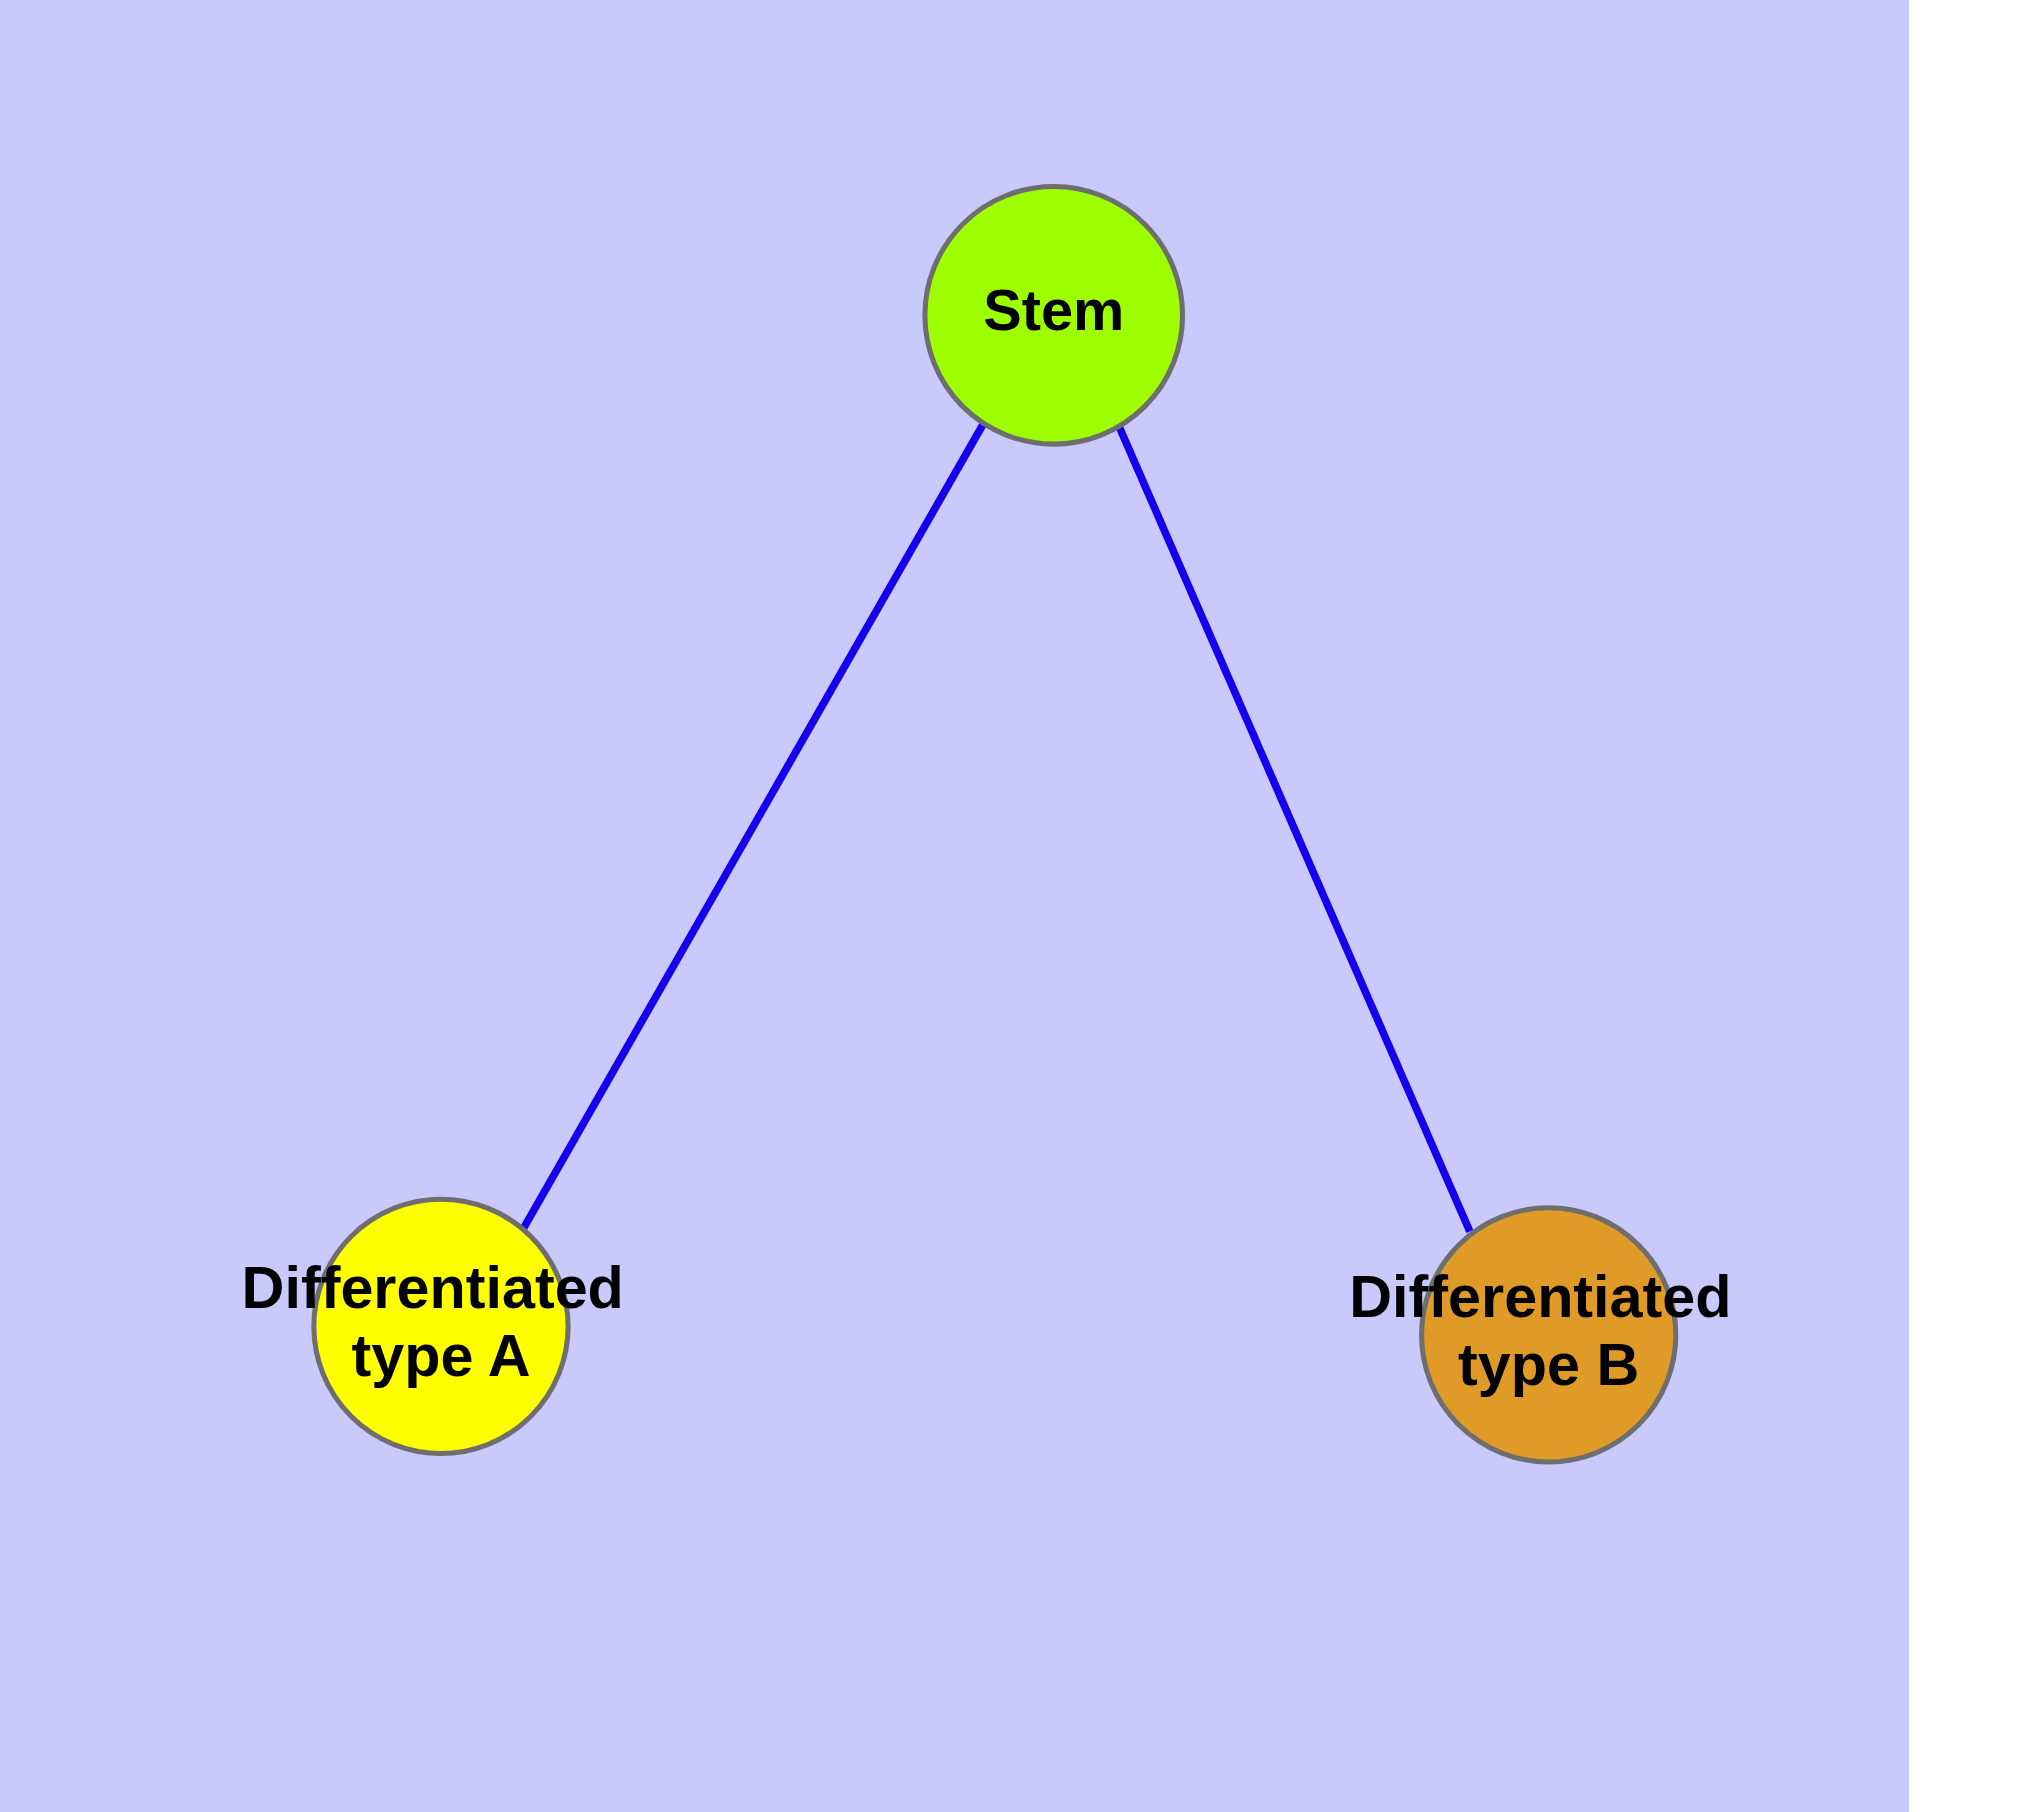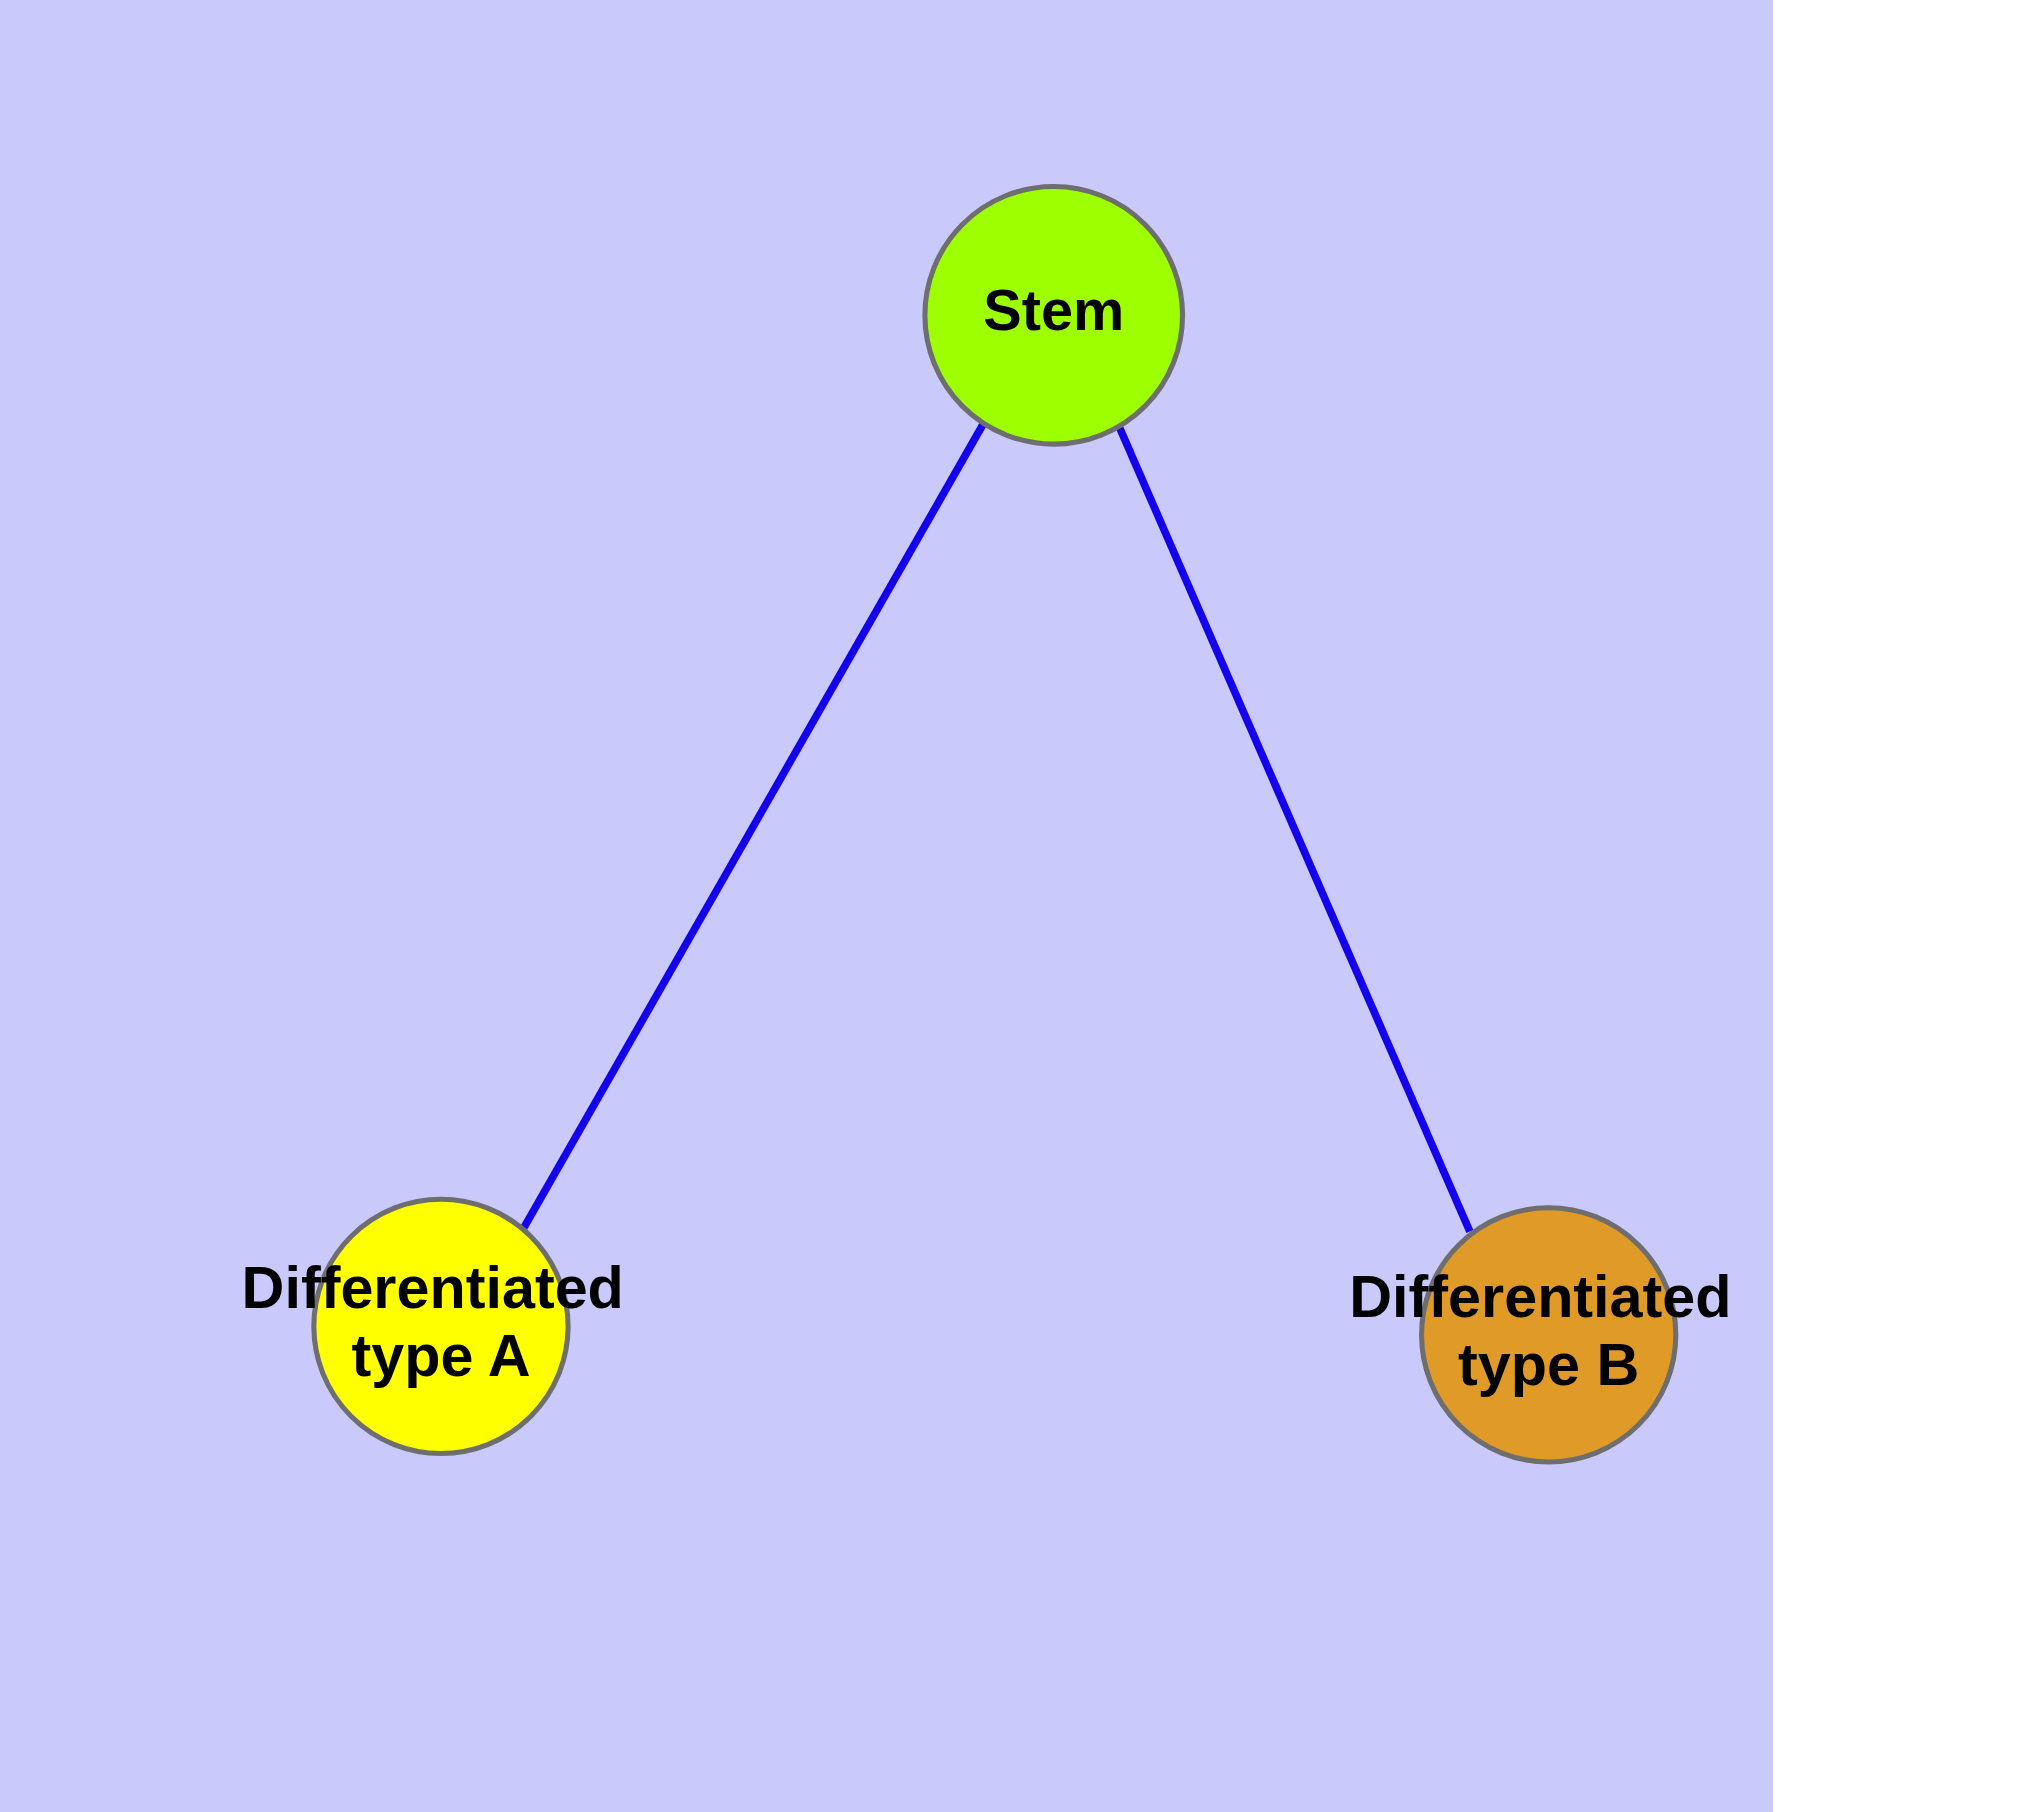--- a/index.html
+++ b/index.html
@@ -40,21 +40,21 @@
   .node-label-root {
     font-size: 68px;
   }
   .node-label-leaf {
     font-size: 70px;
   }
 </style>
 </head>
 <body>
 
-<div id="canvas" style="width: 1773px; height: 1812px;">
+<div id="canvas" style="width: 1909px; height: 1812px;">
 
   <div id="graph-background" style="background: rgb(201, 201, 251); width: 2021px; height: 1812px;"></div>
 
   <svg id="graph-svg" viewBox="0 0 2384 2138" xmlns="http://www.w3.org/2000/svg" style="width: 2021px; height: 1812px;">
 
     <g>
       <line id="edge-0" stroke-linecap="butt" x1="1160" y1="500" x2="617" y2="1450" stroke="#1500ee" stroke-width="9"></line>
       <line id="edge-1" stroke-linecap="butt" x1="1320" y1="503" x2="1734" y2="1453" stroke="#1500ee" stroke-width="9"></line>
     </g>
 

